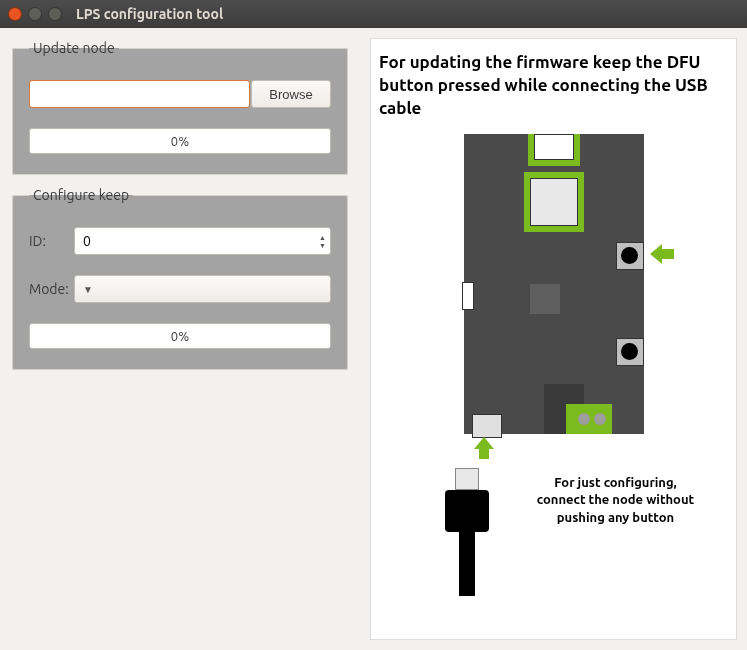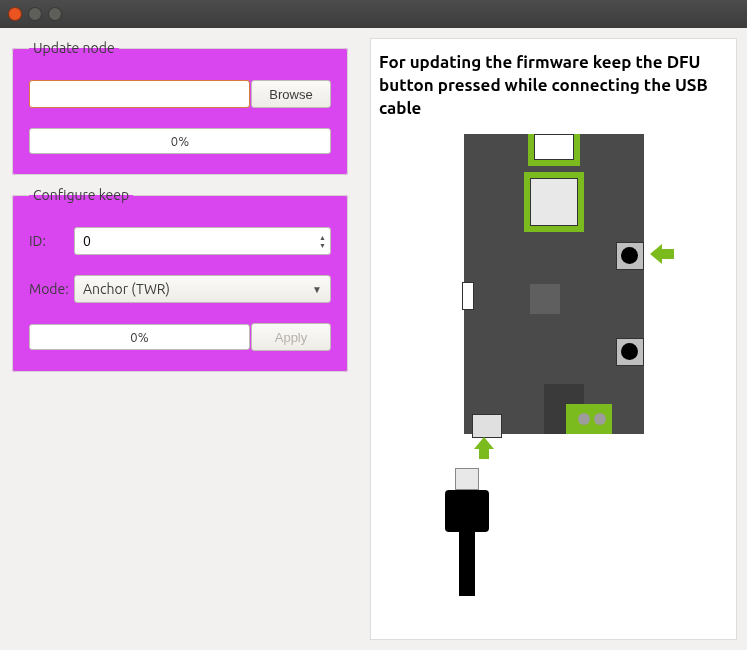--- a/index.html
+++ b/index.html
@@ -44,21 +44,21 @@
     }
     .right-pane {
       flex: 1;
       padding: 10px;
     }
     fieldset {
       border: 1px solid #d6d2cd;
       border-radius: 3px;
       padding: 24px 16px 20px 16px;
       margin-bottom: 12px;
-      background: #d946ef;
+      background: #a3a3a3;
     }
     legend {
       font-size: 14px;
       color: #3c3c3c;
       padding: 0 4px;
     }
     .row {
       display: flex;
       align-items: center;
       gap: 1px;
@@ -188,20 +188,21 @@
       width: 160px;
     }
   </style>
 </head>
 <body>
 
 <div class="titlebar">
   <div class="win-btn win-close"></div>
   <div class="win-btn win-min"></div>
   <div class="win-btn win-max"></div>
+  <div class="win-title">LPS configuration tool</div>
 </div>
 
 <div class="content">
   <div class="left-pane">
 
     <fieldset>
       <legend>Update node</legend>
       <div class="row">
         <input type="text" class="file-input" value="" style="">
         <button class="button">Browse</button>
@@ -216,27 +217,25 @@
       <div class="row">
         <div class="label">ID:</div>
         <div class="spin">
           <span class="spin-val">0</span>
           <span class="spin-arrows">▲<br>▼</span>
         </div>
       </div>
       <div class="row">
         <div class="label">Mode:</div>
         <div class="select">
-          <span class="select-val">Anchor (TWR)</span>
           <span class="select-arrow">▼</span>
         </div>
       </div>
       <div class="row">
         <div class="progress">0%</div>
-        <button class="button" disabled="">Apply</button>
       </div>
     </fieldset>
 
   </div>
 
   <div class="right-pane">
     <div class="instruction-panel">
       <div class="instr-title">For updating the firmware keep the DFU button pressed while connecting the USB cable</div>
 
       <div style="position:relative;">
@@ -269,20 +268,21 @@
           <svg width="24" height="20" viewBox="0 0 24 20">
               <polygon points="0,10 12,0 12,5 24,5 24,15 12,15 12,20" fill="#7cbb1e"></polygon>
             </svg>
         </div>
         <div class="green-arrow" style="bottom:-30px; left:10px;">
           <svg width="20" height="22" viewBox="0 0 20 22">
               <polygon points="10,0 20,12 15,12 15,22 5,22 5,12 0,12" fill="#7cbb1e"></polygon>
             </svg>
         </div>
 
+        <div class="bottom-text" style="top:340px; left:72px;">For just configuring, connect the node without pushing any button</div>
       </div>
 
       <div style="height:30px;"></div>
       <div class="usb-plug" style="align-self:flex-start; margin-left:66px;">
         <div class="plug-tip"></div>
         <div class="plug-body"></div>
         <div class="plug-cable"></div>
       </div>
 
     </div>

